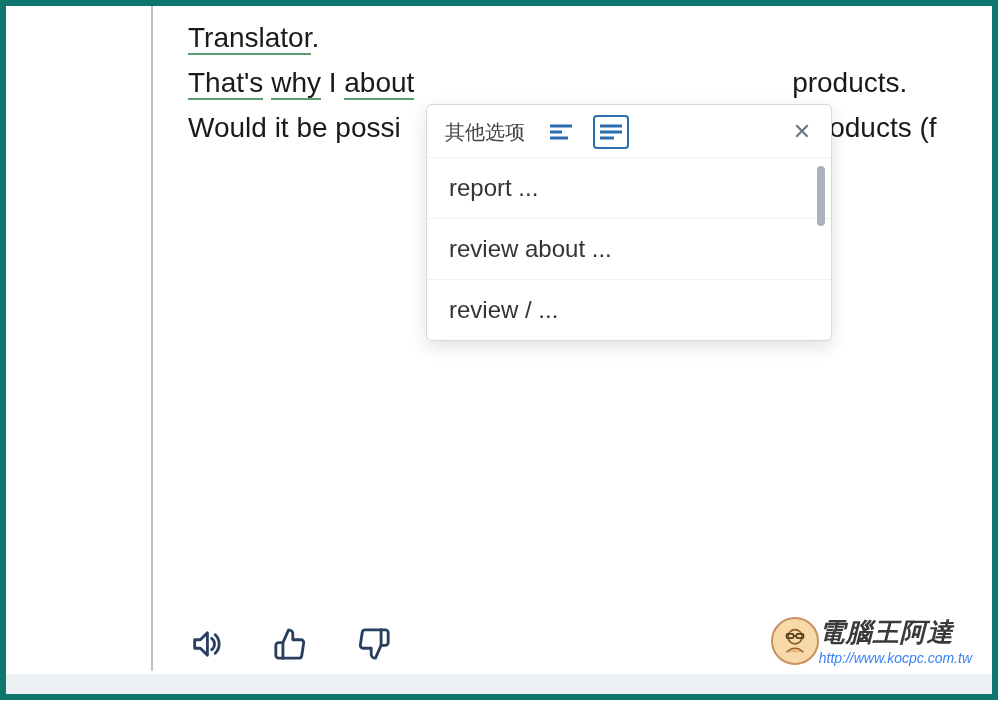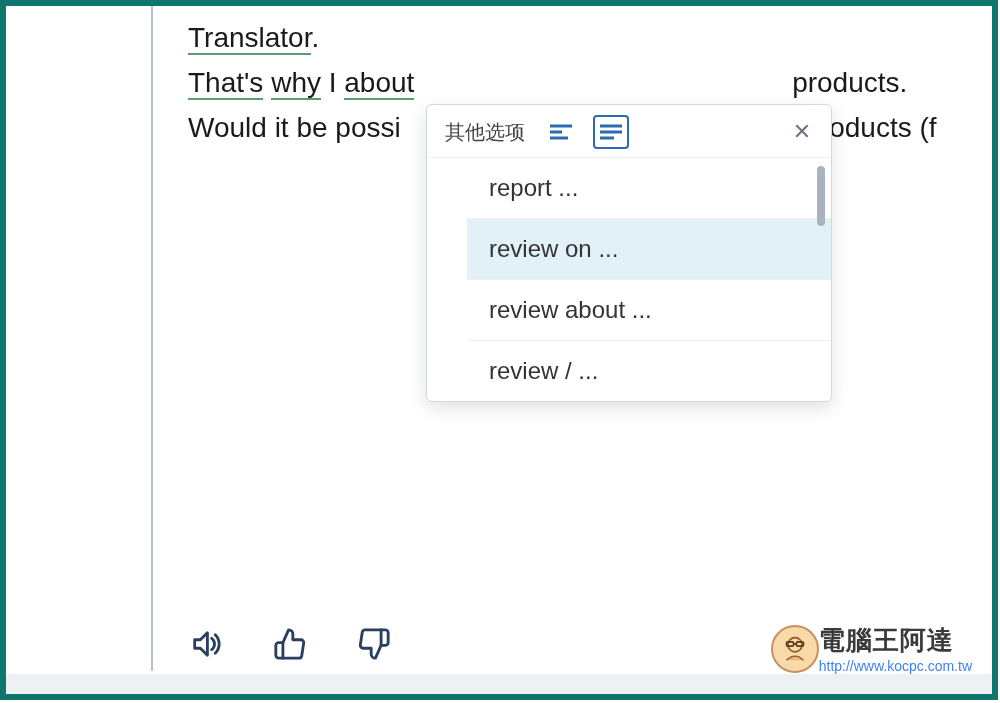--- a/index.html
+++ b/index.html
@@ -95,21 +95,20 @@
   }
   .popup-list {
     position: relative;
   }
   .popup-item {
     padding: 16px 22px;
     font-size: 24px;
     color: #333;
     border-bottom: 1px solid #eef1f4;
     cursor: pointer;
-    margin-left: 40px;
   }
   .popup-item:last-child { border-bottom: none; }
   .popup-item.selected {
     background: #e2f0f8;
   }
   .popup-scrollbar {
     position: absolute;
     right: 6px;
     top: 8px;
     width: 8px;
@@ -138,25 +137,26 @@
     position: absolute;
     bottom: 0;
     left: 0;
     width: 100%;
     height: 20px;
     background: #eef1f4;
   }
   .watermark {
     position: absolute;
     right: 20px;
-    bottom: 20px;
+    bottom: 28px;
     text-align: left;
     z-index: 20;
     display: flex;
     align-items: center;
+    font-style: italic;
   }
   .wm-avatar {
     width: 48px; height: 48px;
     border-radius: 50%;
     background: #f8d9a8;
     border: 2px solid #c89060;
     display:flex; align-items:center; justify-content:center;
     font-size: 24px;
   }
   .wm-text-main {
@@ -212,21 +212,20 @@
           <line x1="2" y1="10" x2="24" y2="10" stroke="#2b6cb0" stroke-width="3"></line>
           <line x1="2" y1="16" x2="16" y2="16" stroke="#2b6cb0" stroke-width="3"></line>
         </svg>
       </span>
 
       <span class="close-btn">✕</span>
     </div>
     <div class="popup-list">
       <div class="popup-scrollbar"></div>
       <div class="popup-item">report ...</div>
-      <div class="popup-item selected">review on ...</div>
       <div class="popup-item">review about ...</div>
       <div class="popup-item">review / ...</div>
     </div>
   </div>
 
   <div class="feedback-bar">
     <span class="fb-icon">
       <svg width="34" height="34" viewBox="0 0 24 24" fill="none" stroke="#2a3f5f" stroke-width="2" stroke-linecap="round" stroke-linejoin="round">
         <polygon points="4,9 8,9 13,4 13,20 8,15 4,15"></polygon>
         <path d="M16 8 a5 5 0 0 1 0 8"></path>

